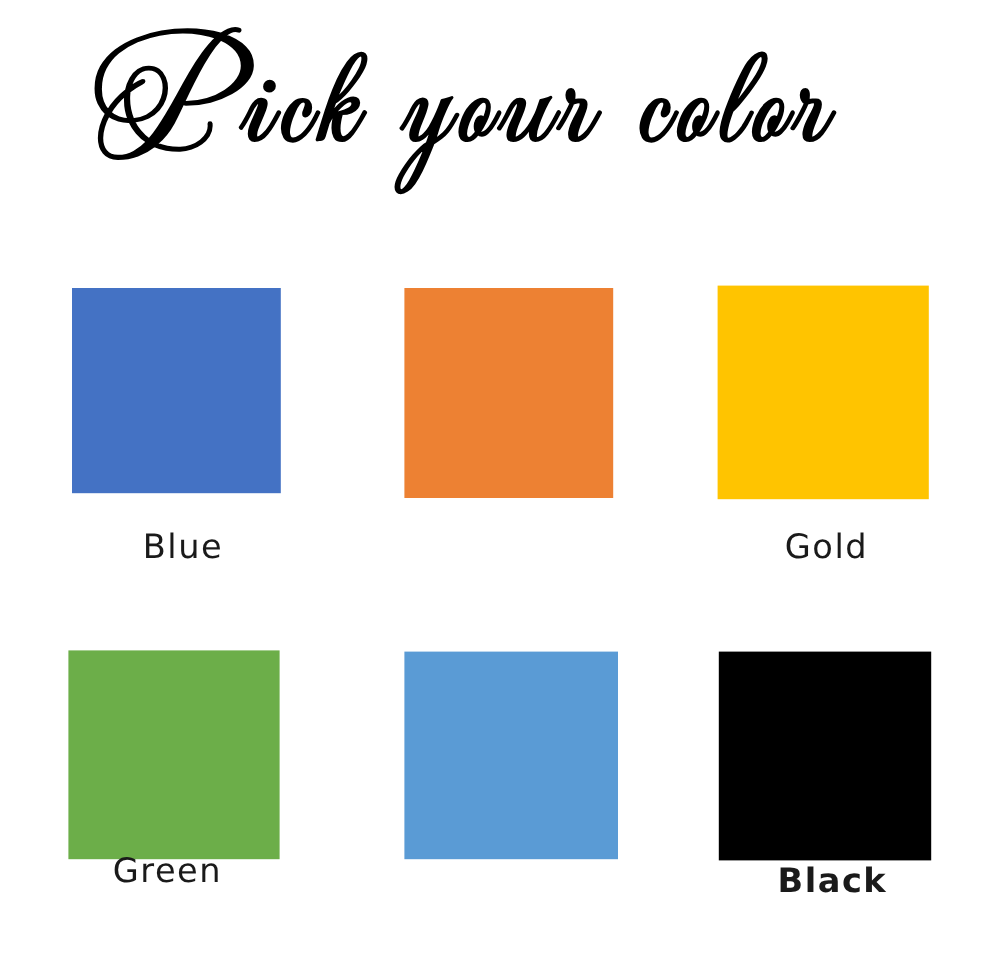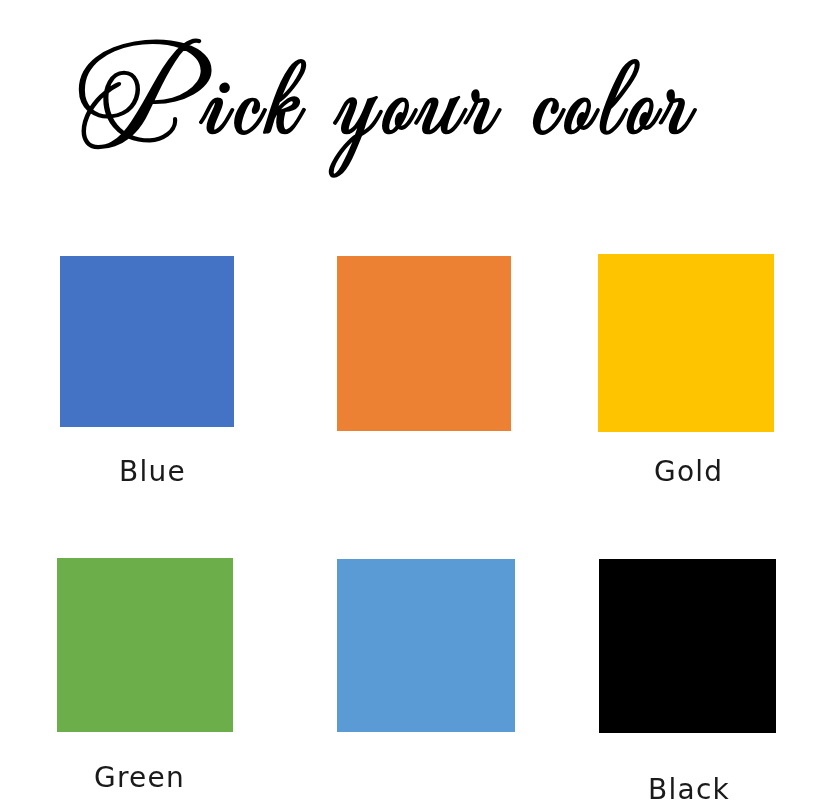--- a/index.html
+++ b/index.html
@@ -4,21 +4,21 @@
 <title>Pick your color</title>
 <style>
   html, body { margin:0; padding:0; }
   body {
     width:835px; height:808px;
     background:#ffffff;
     font-family:"DejaVu Sans", sans-serif;
     overflow:hidden;
     -webkit-font-smoothing:antialiased;
   }
-  #page { position:relative; width:835px; height:780px; background:#ffffff;margin-top:16px; }
+  #page { position:relative; width:835px; height:780px; background:#ffffff; }
 
   
   #title-wrap { position:absolute; left:0; top:0; width:835px; height:200px; }
   #title-svg  { display:block; width:835px; height:200px; }
 
   
   .swatch        { position:absolute; }
   .swatch-chip   { position:absolute; left:0; top:0; }
   .swatch-label  {
     position:absolute;
@@ -55,24 +55,24 @@
   </div>
 
   <div class="swatch" style="left:598px; top:238px; width:176px; height:178px;">
     <div class="swatch-chip" style="width:176px; height:178px; background:#ffc400;"></div>
   </div>
   <div class="swatch-label" style="left:654px; top:442px;">Gold</div>
 
   <div class="swatch" style="left:57px; top:542px; width:176px; height:174px;">
     <div class="swatch-chip" style="width:176px; height:174px; background:#6cae49;"></div>
   </div>
-  <div class="swatch-label" style="left:94px; top:748px;text-align:right;">Green</div>
+  <div class="swatch-label" style="left:94px; top:712px;text-align:right;">Green</div>
 
   <div class="swatch" style="left:337px; top:543px; width:178px; height:173px;">
     <div class="swatch-chip" style="width:178px; height:173px; background:#5a9bd5;"></div>
   </div>
 
   <div class="swatch" style="left:599px; top:543px; width:177px; height:174px;">
     <div class="swatch-chip" style="width:177px; height:174px; background:#000000;"></div>
   </div>
-  <div class="swatch-label" style="left:648px; top:760px;">Black</div>
+  <div class="swatch-label" style="left:648px; top:720px;font-weight:bold;">Black</div>
 
 </div>
 
 </body></html>

